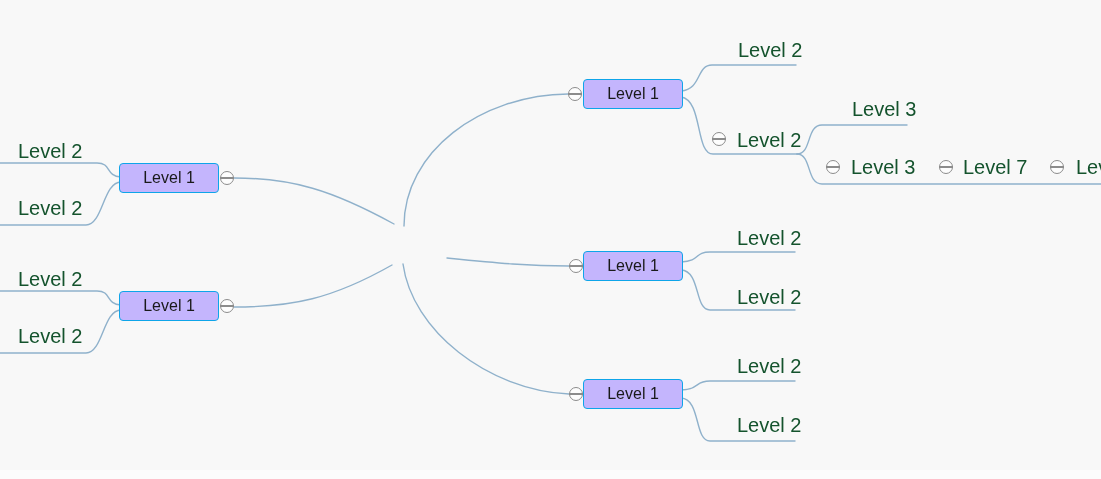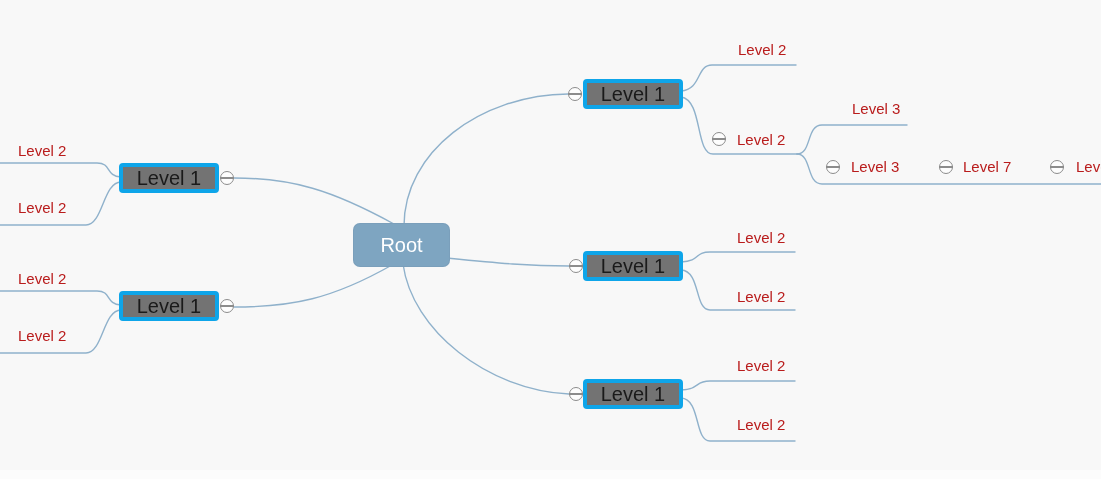--- a/index.html
+++ b/index.html
@@ -16,28 +16,28 @@
   .root-node{
     position:absolute;left:353px;top:223px;width:97px;height:44px;
     background:#7ea5c1;border-radius:7px;
     display:flex;align-items:center;justify-content:center;
     color:#ffffff;font-size:20px;
     box-shadow:0 0 0 1px rgba(110,145,170,.25) inset;
     cursor:default;
   }
   .box-node{
     position:absolute;width:100px;height:30px;box-sizing:border-box;
-    background:#737373;border:4px solid #0ea5e9;border-radius:4px;
+    background:#c4b5fd;border:1px solid #0ea5e9;border-radius:4px;
     display:flex;align-items:center;justify-content:center;
-    color:#1a1a1a;font-size:20px;
+    color:#1a1a1a;font-size:16px;
     cursor:default;
   }
   .text-node{
     position:absolute;height:18px;line-height:18px;
-    color:#b91c1c;font-size:15px;white-space:nowrap;
+    color:#14532d;font-size:20px;white-space:nowrap;
     cursor:default;
   }
   .expander{
     position:absolute;width:14px;height:14px;box-sizing:border-box;
     border:1.5px solid #8c8c8c;border-radius:50%;
     background:#fdfdfd;cursor:pointer;
   }
   .expander::after{
     content:"";position:absolute;left:-1px;right:-1px;top:50%;
     height:1.5px;margin-top:-1px;background:#8c8c8c;
@@ -72,21 +72,20 @@
     <path d="M 681,390 C 701,389 694,381 710,381 L 795,381"></path>
     <path d="M 681,398 C 701,399 694,441 710,441 L 795,441"></path>
 
     <path d="M 0,163 L 97,163 C 112,163 105,176 121,177"></path>
     <path d="M 0,225 L 86,225 C 103,225 103,182 121,182"></path>
 
     <path d="M 0,291 L 97,291 C 112,291 105,304 121,305"></path>
     <path d="M 0,353 L 86,353 C 103,353 103,310 121,310"></path>
   </svg>
 
-  <div class="root-node">Root</div>
 
   <div class="box-node" style="left:583px;top:79px;">Level 1</div>
   <div class="box-node" style="left:583px;top:251px;">Level 1</div>
   <div class="box-node" style="left:583px;top:379px;">Level 1</div>
 
   <div class="box-node" style="left:119px;top:163px;">Level 1</div>
   <div class="box-node" style="left:119px;top:291px;">Level 1</div>
 
   <div class="text-node" style="left:738px;top:41px;">Level 2</div>
   <div class="text-node" style="left:737px;top:131px;">Level 2</div>

